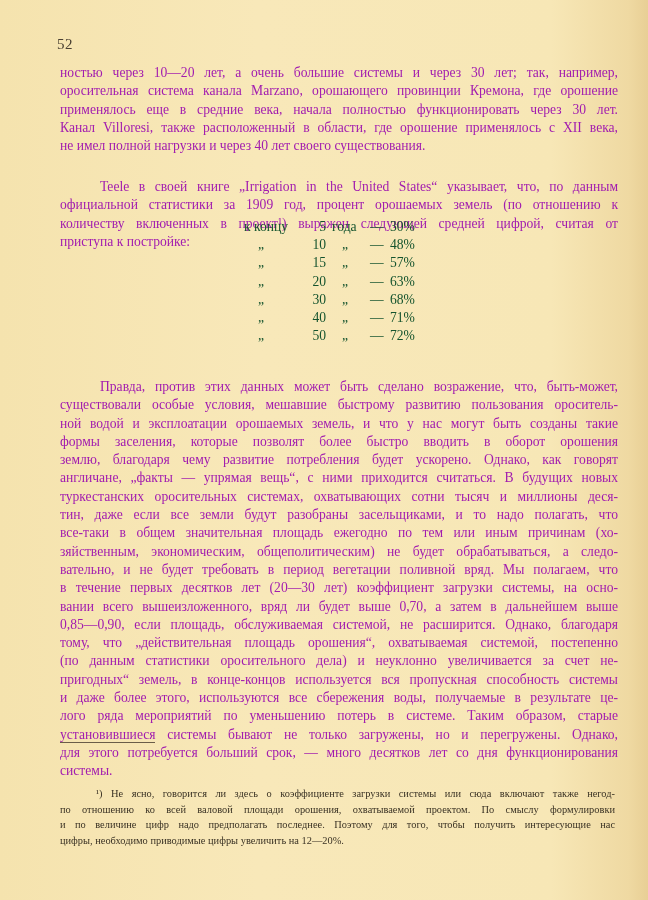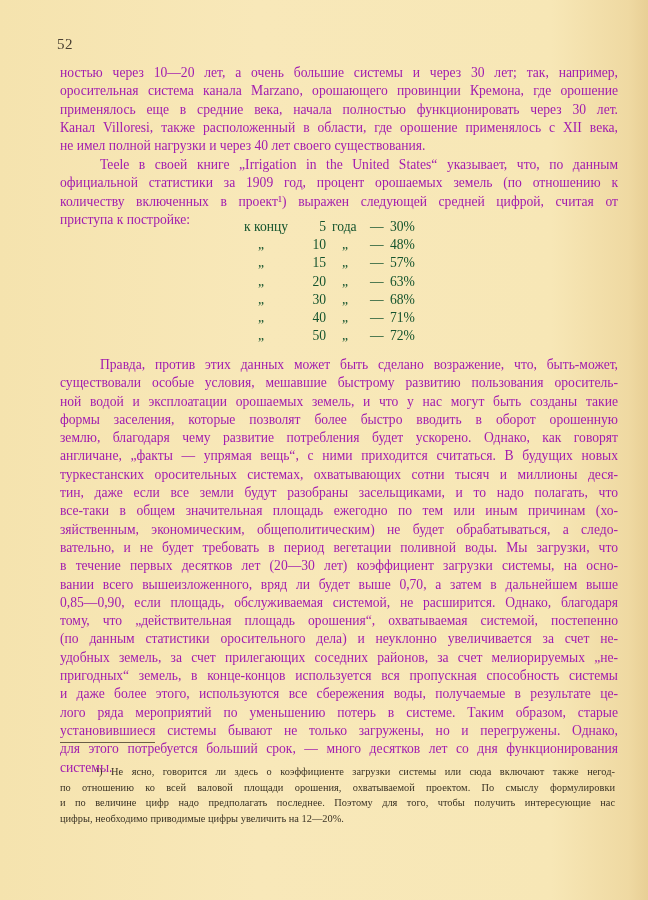--- a/index.html
+++ b/index.html
@@ -15,21 +15,21 @@
   .page-number {
     position: absolute; left: 57px; top: 36px;
     font-size: 15px; letter-spacing: 0.5px; color: #4a4032; text-align: center;
   }
   .body-text {
     position: absolute; left: 60px; width: 558px;
     font-size: 13.6px; line-height: 18.3px; color: #a21caf;
   }
   .line { white-space: nowrap; text-align: justify; text-align-last: justify; display: block; }
   .line.last { text-align-last: left; }
-  .line.indent { padding-left: 40px; }
+  .line.indent { padding-left: 40px; margin-top: 22px; }
   .p1 { top: 64px; }
   .p2 { top: 156px; }
   .p3 { top: 356px; }
   .table {
     position: absolute; left: 244px; top: 218px; width: 150px;
     font-size: 13.6px; line-height: 18.2px; color: #14532d;
   }
   .trow { position: relative; height: 18.2px; }
   .trow span { position: absolute; white-space: nowrap; }
   .c-label { left: 0; }
@@ -120,34 +120,33 @@
       <span class="c-ditto2">„</span>
       <span class="c-dash">—</span>
       <span class="c-val pct">72%</span>
     </div>
   </div>
 
   <div class="body-text p3">
     <span class="line indent">Правда, против этих данных может быть сделано возражение, что, быть-может,</span>
     <span class="line">существовали особые условия, мешавшие быстрому развитию пользования ороситель-</span>
     <span class="line">ной водой и эксплоатации орошаемых земель, и что у нас могут быть созданы такие</span>
-    <span class="line">формы заселения, которые позволят более быстро вводить в оборот орошенную</span>
+    <span class="line">формы заселения, которые позволят более быстро вводить в оборот орошения</span>
     <span class="line">землю, благодаря чему развитие потребления будет ускорено. Однако, как говорят</span>
     <span class="line">англичане, „факты — упрямая вещь“, с ними приходится считаться. В будущих новых</span>
     <span class="line">туркестанских оросительных системах, охватывающих сотни тысяч и миллионы деся-</span>
     <span class="line">тин, даже если все земли будут разобраны засельщиками, и то надо полагать, что</span>
     <span class="line">все-таки в общем значительная площадь ежегодно по тем или иным причинам (хо-</span>
     <span class="line">зяйственным, экономическим, общеполитическим) не будет обрабатываться, а следо-</span>
-    <span class="line">вательно, и не будет требовать в период вегетации поливной воды. Мы загрузки, что</span>
+    <span class="line">вательно, и не будет требовать в период вегетации поливной вряд. Мы полагаем, что</span>
     <span class="line">в течение первых десятков лет (20—30 лет) коэффициент загрузки системы, на осно-</span>
     <span class="line">вании всего вышеизложенного, вряд ли будет выше 0,70, а затем в дальнейшем выше</span>
     <span class="line">0,85—0,90, если площадь, обслуживаемая системой, не расширится. Однако, благодаря</span>
     <span class="line">тому, что „действительная площадь орошения“, охватываемая системой, постепенно</span>
     <span class="line">(по данным статистики оросительного дела) и неуклонно увеличивается за счет не-</span>
-    <span class="line">удобных земель, за счет прилегающих соседних районов, за счет мелиорируемых „не-</span>
     <span class="line">пригодных“ земель, в конце-концов используется вся пропускная способность системы</span>
     <span class="line">и даже более этого, используются все сбережения воды, получаемые в результате це-</span>
     <span class="line">лого ряда мероприятий по уменьшению потерь в системе. Таким образом, старые</span>
     <span class="line">установившиеся системы бывают не только загружены, но и перегружены. Однако,</span>
     <span class="line">для этого потребуется больший срок, — много десятков лет со дня функционирования</span>
     <span class="line last">системы.</span>
   </div>
 
   <div class="footnote-rule"></div>
 

